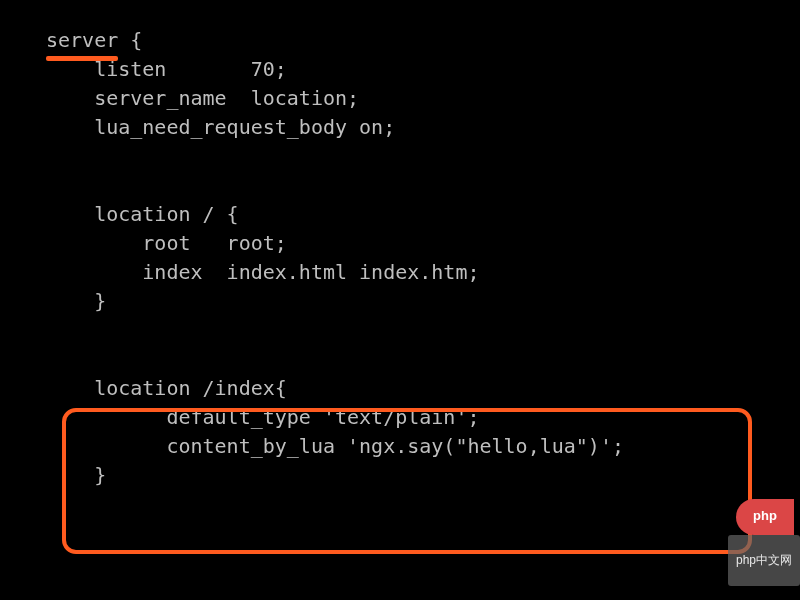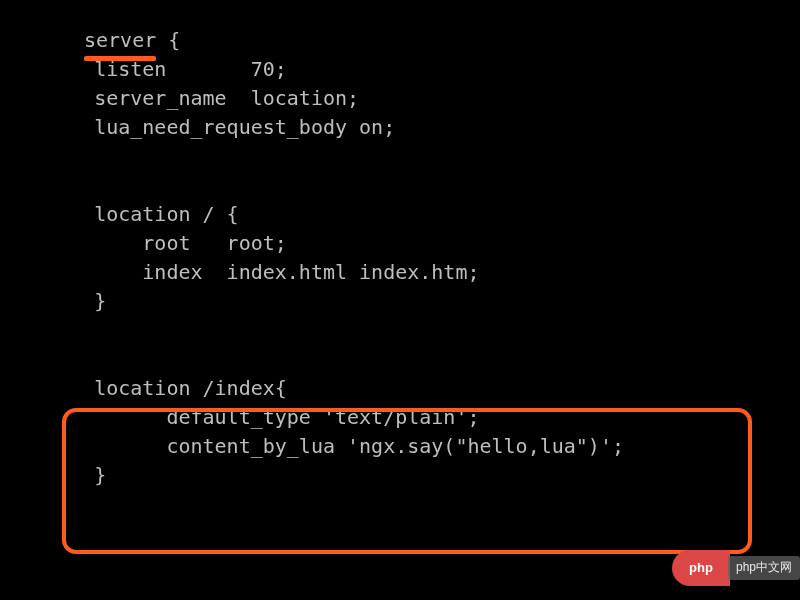--- a/index.html
+++ b/index.html
@@ -18,21 +18,20 @@
       overflow: hidden;
       padding: 26px 46px;
       line-height: 1.45;
     }
     .code-line {
       white-space: pre;
     }
     .server-keyword {
       position: relative;
       display: inline-block;
-      margin-left: 38px;
     }
     .underline-orange {
       position: absolute;
       bottom: -6px;
       left: 0;
       width: 72px;
       height: 5px;
       background: #ff5b1f;
       border-radius: 2px;
     }
@@ -46,40 +45,41 @@
       height: 146px;
       pointer-events: none;
     }
     .watermark {
       position: absolute;
       right: 0;
       bottom: 14px;
       display: flex;
       align-items: center;
       z-index: 10;
+      flex-direction: column;
     }
     .watermark-logo {
       width: 58px;
       height: 36px;
       background: #db4646;
       border-radius: 18px 0 0 18px;
       display: flex;
       align-items: center;
       justify-content: center;
       color: #fff;
       font-size: 13px;
       font-family: Arial, sans-serif;
       font-weight: bold;
     }
     .watermark-text {
       background: rgba(100,100,100,0.7);
       color: #e8e8e8;
       font-size: 12px;
       font-family: Arial, sans-serif;
-      padding: 3px 8px;
+      padding: 17px 8px;
       border-radius: 3px;
       margin-left: -2px;
     }
   </style>
 </head>
 <body>
 
 <div class="code-line"><span class="server-keyword"><span>server</span><span class="underline-orange"></span></span><span> {</span></div>
 <div class="code-line">    listen       70;</div>
 <div class="code-line">    server_name  location;</div>

